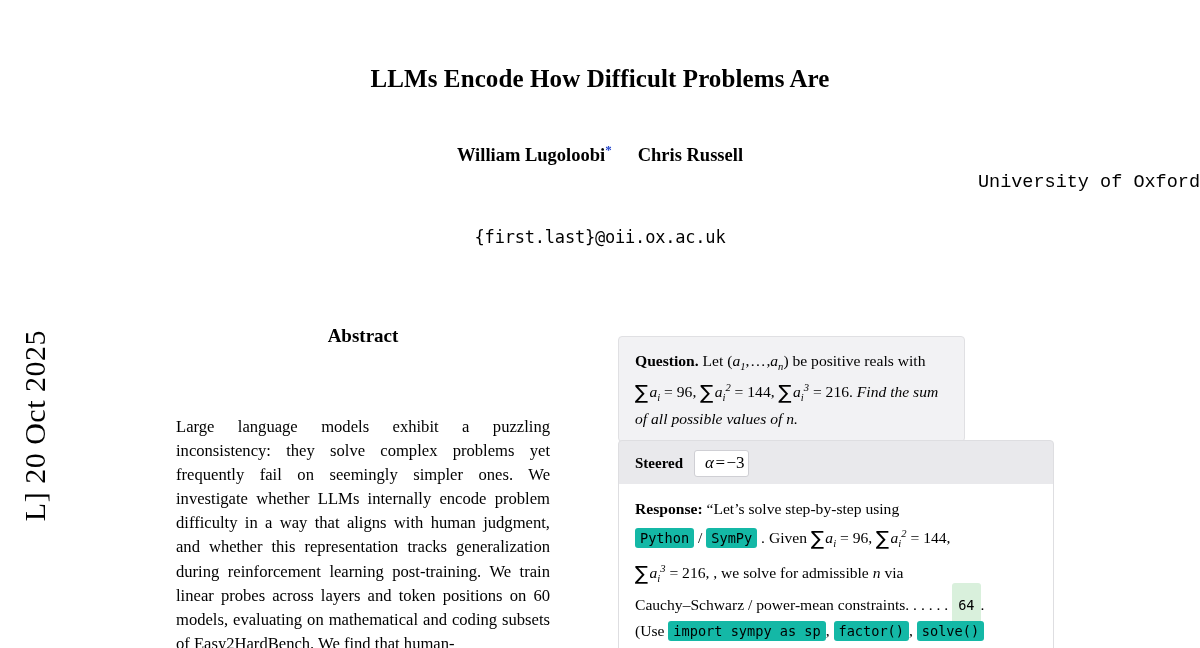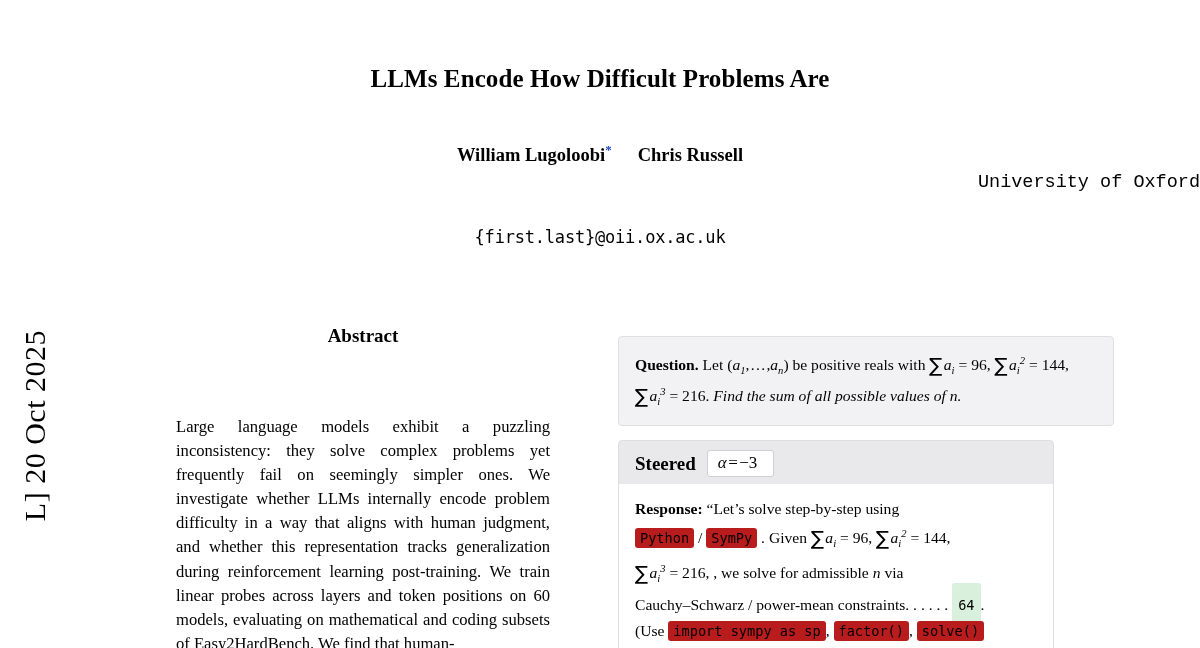--- a/index.html
+++ b/index.html
@@ -105,21 +105,21 @@
     text-justify: inter-word;
     hyphens: manual;
     margin-top: 23px;
   }
 
   
   .qbox {
     position: absolute;
     left: 618px;
     top: 336px;
-    width: 496px;
+    width: 347px;
     box-sizing: border-box;
     background: #f2f2f4;
     border: 1px solid #e0e0e3;
     border-radius: 4px;
     padding: 13px 14px 12px 16px;
     font-size: 15.6px;
     line-height: 21px;
   }
   .qbox b { font-weight: bold; }
   .qbox .it { font-style: italic; }
@@ -132,30 +132,30 @@
     box-sizing: border-box;
     background: #e9e9ec;
     border: 1px solid #dedee1;
     border-radius: 4px 4px 0 0;
     padding: 9px 14px 9px 16px;
     display: flex;
     align-items: center;
     gap: 11px;
   }
   .steered-hdr .lab {
-    font-size: 19px;
+    font-size: 15px;
     font-weight: bold;
     text-align: right;
   }
   .alpha-chip {
     display: inline-block;
     background: #ffffff;
     border: 1px solid #cfcfd4;
     border-radius: 3px;
-    padding: 2px 16px 3px 10px;
+    padding: 2px 3px 3px 10px;
     font-size: 17px;
     font-family: "Liberation Serif", serif;
     font-style: italic;
   }
   .alpha-chip .nostyle { font-style: normal; }
 
   .resp-box {
     position: absolute;
     left: 618px;
     top: 484px;
@@ -168,21 +168,21 @@
     border-radius: 0 0 4px 4px;
     padding: 12px 14px 12px 16px;
     font-size: 15.6px;
     line-height: 25px;
   }
   .resp-box b { font-weight: bold; }
 
   .code {
     font-family: "DejaVu Sans Mono", monospace;
     font-size: 13.6px;
-    background: #b91c1c;
+    background: #14b8a6;
     border-radius: 3px;
     padding: 2px 5px;
     white-space: nowrap;
   }
   .code-green {
     font-family: "DejaVu Sans Mono", monospace;
     font-size: 13.6px;
     background: #d9f0dc;
     border-radius: 3px;
     padding: 14px 6px;

